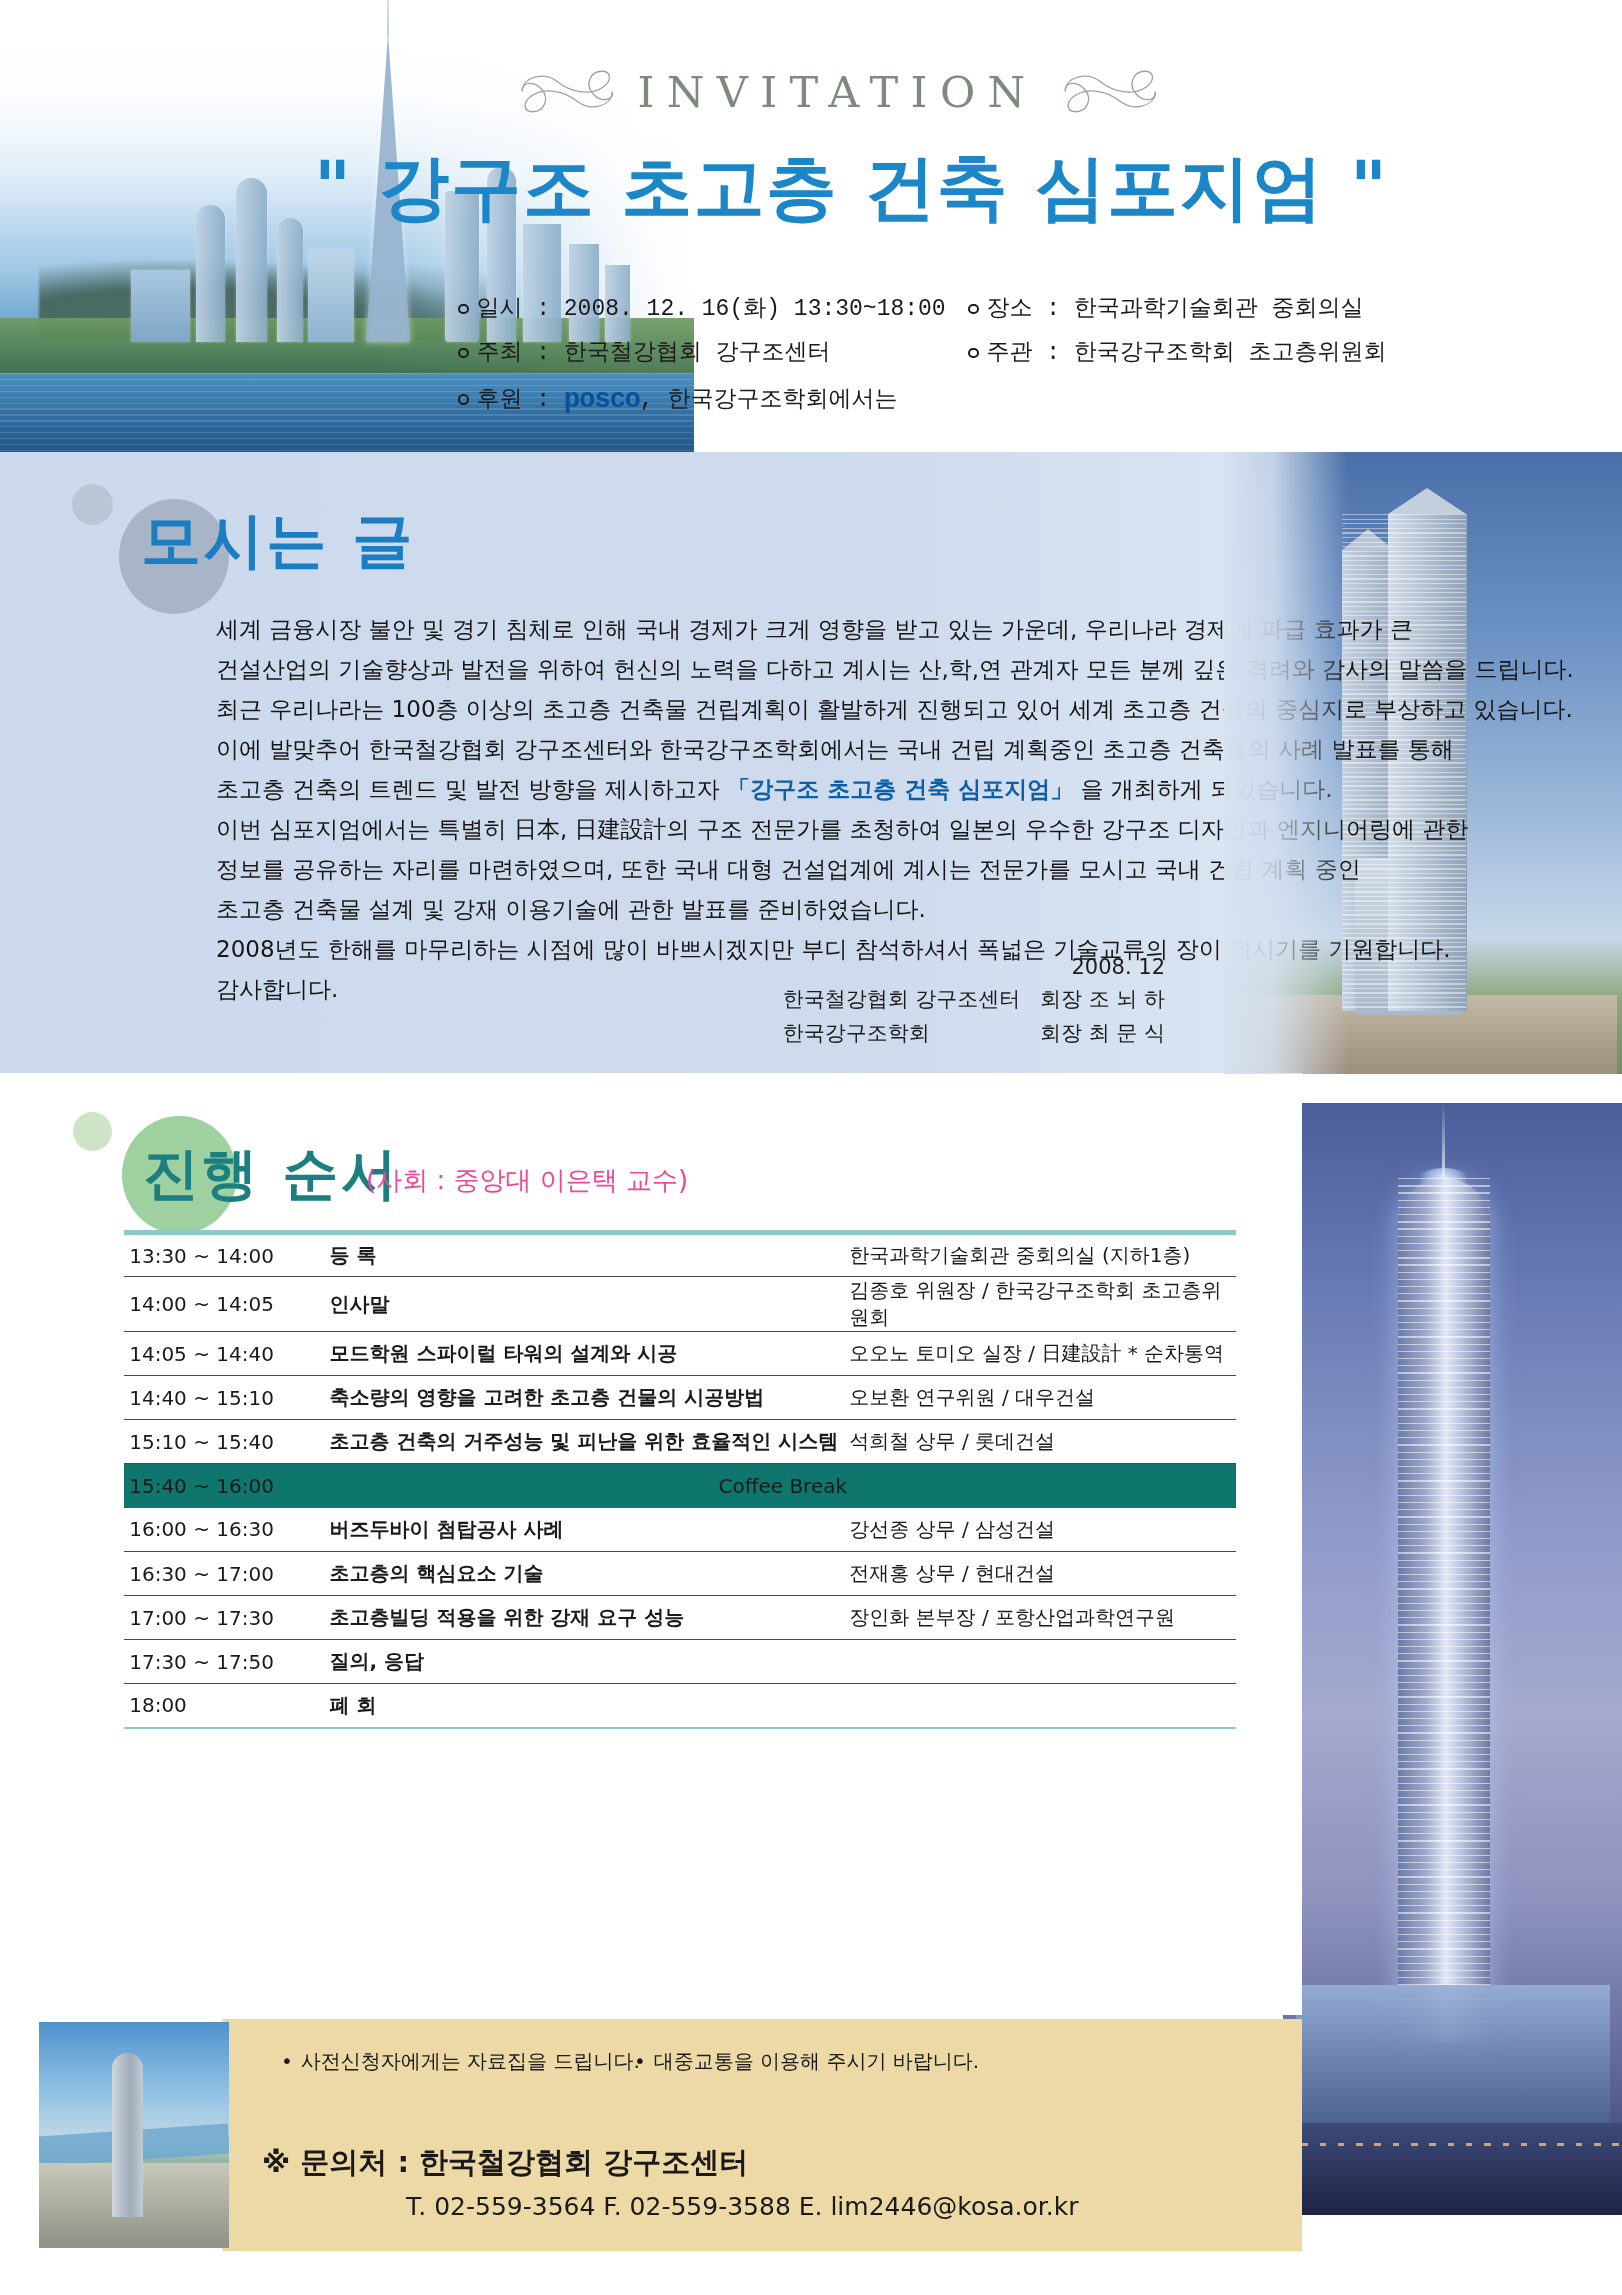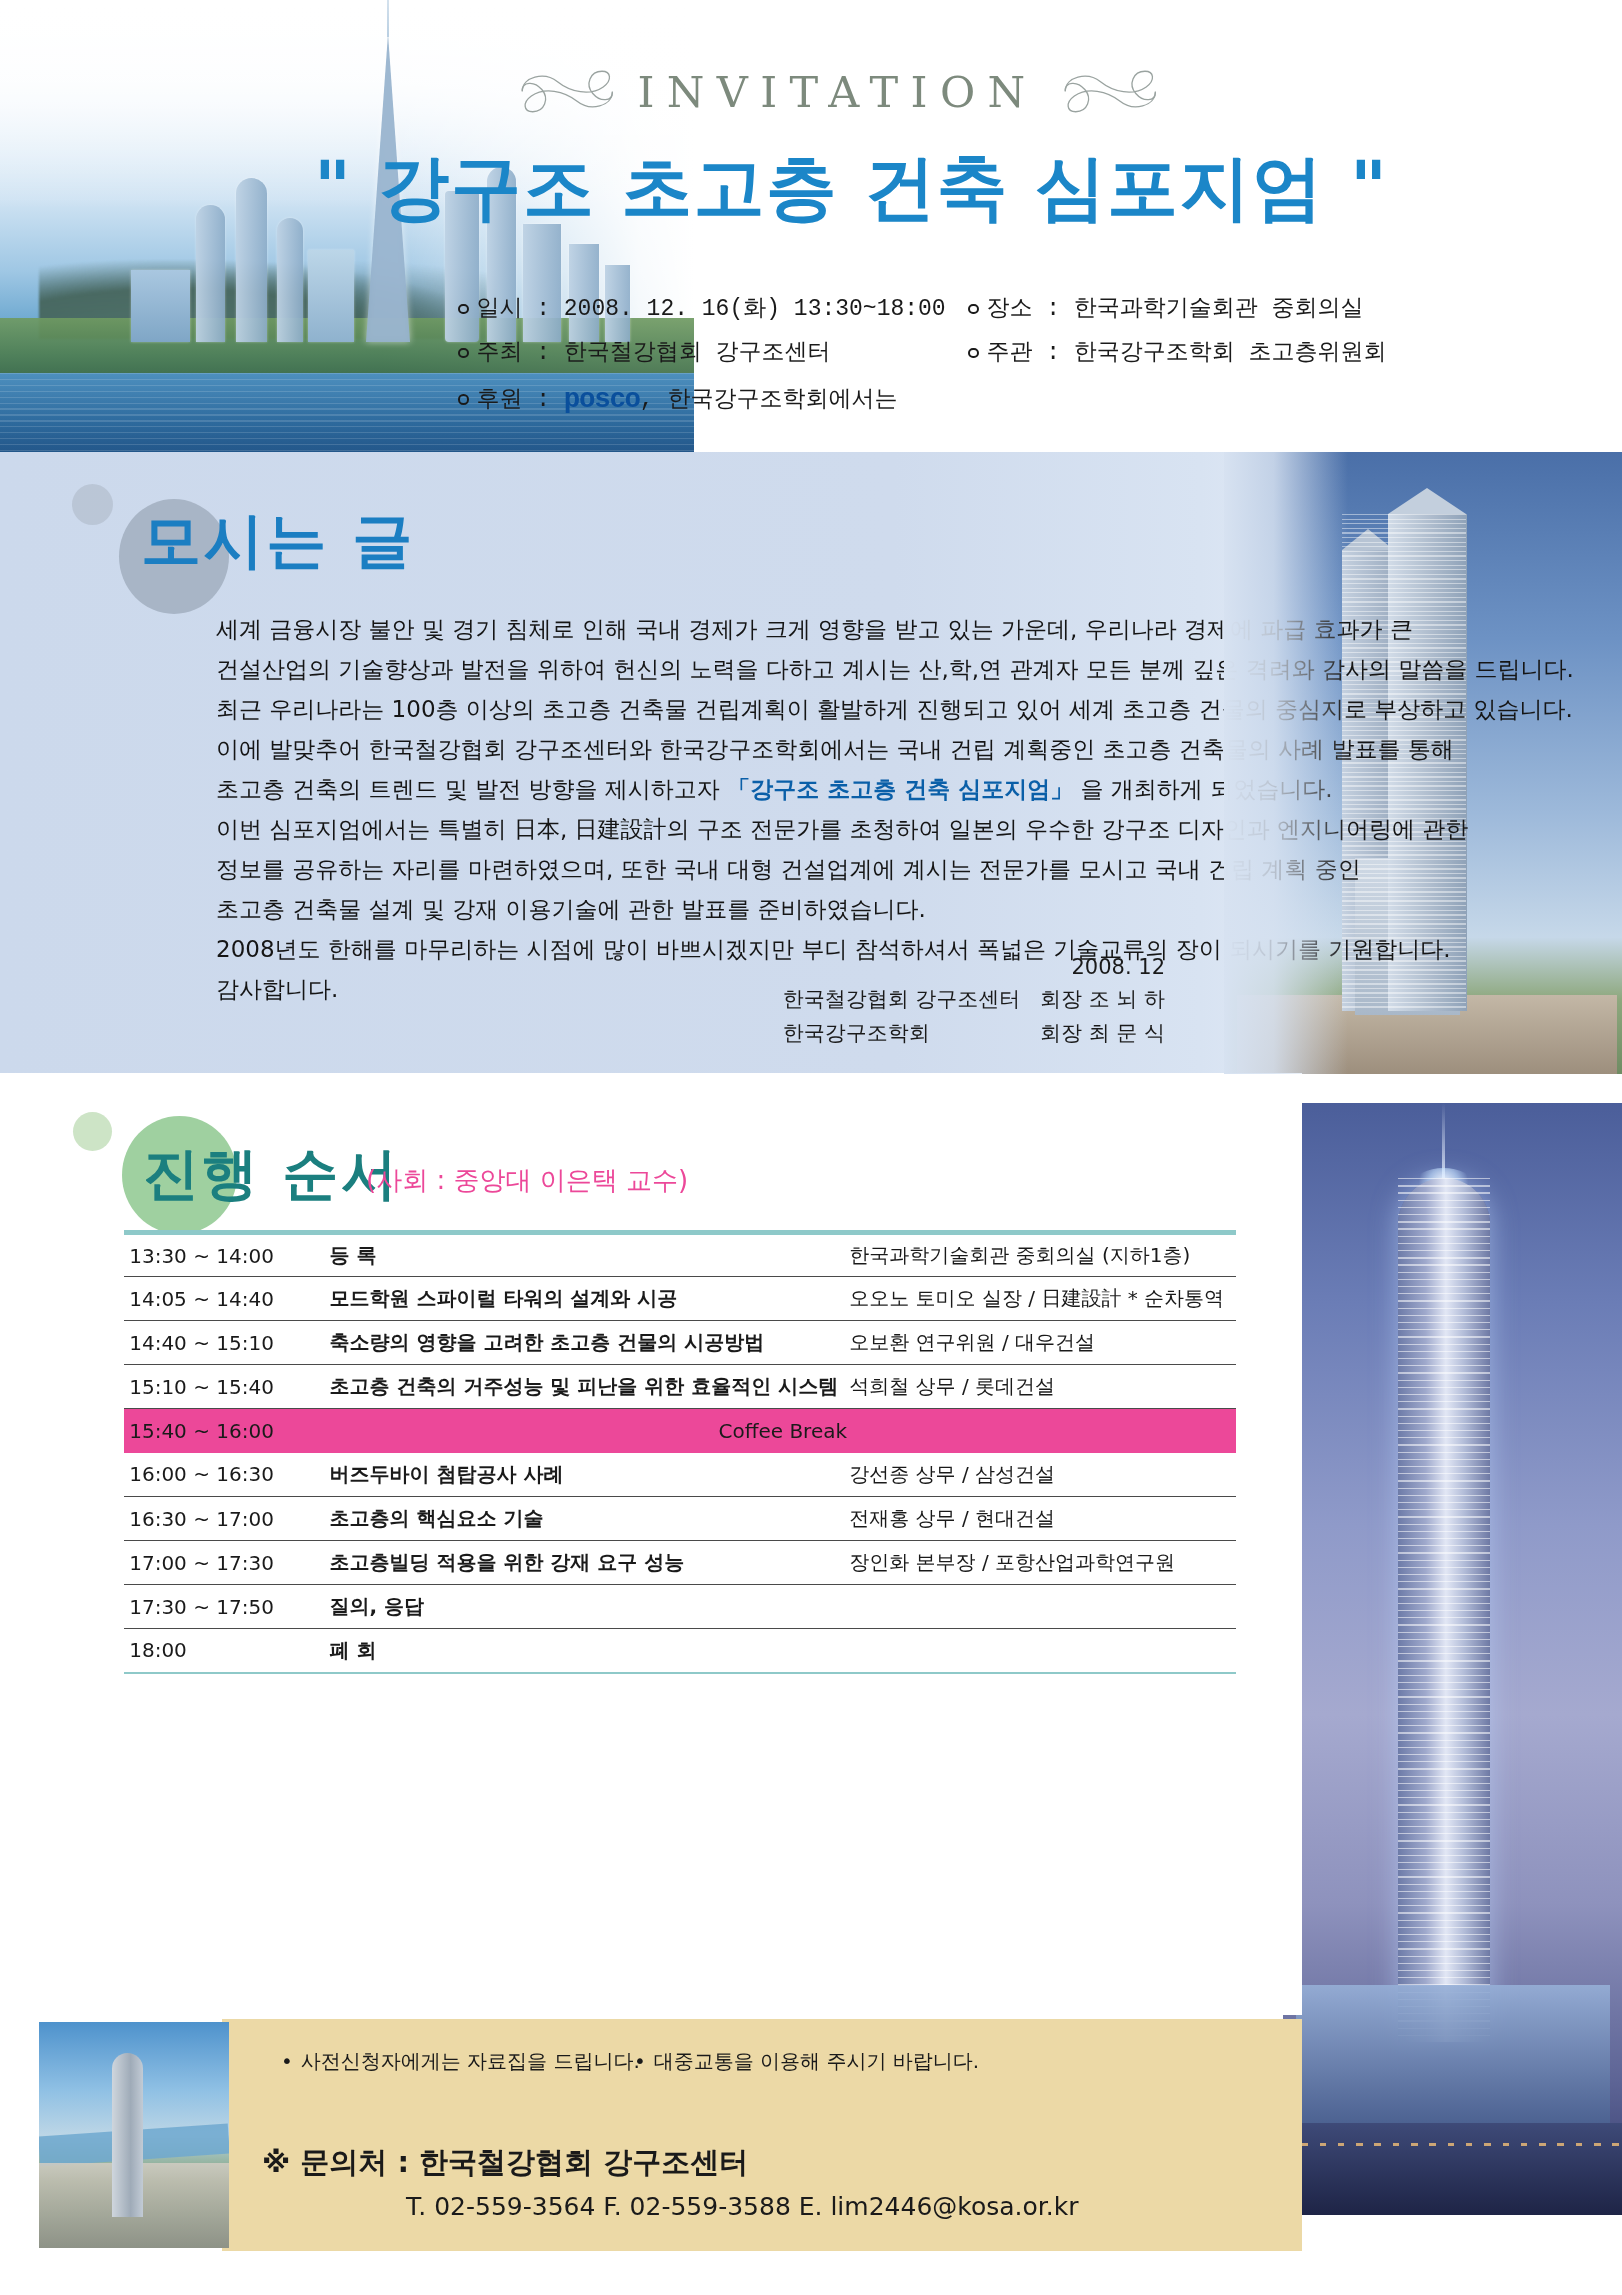--- a/index.html
+++ b/index.html
@@ -102,21 +102,21 @@
   .sched-sub{position:absolute;left:366px;top:1163px;font-size:26px;color:#ec4899;}
 
   table.prog{position:absolute;left:124px;top:1230px;width:1112px;border-collapse:collapse;font-size:20px;}
   table.prog tr{height:44px;}
   table.prog td{border-bottom:1.3px solid #4a4a4a;padding:0 0 0 5.2px;vertical-align:middle;}
   table.prog tr:first-child td{border-top:5.9px solid #8ec9c9;}
   table.prog tr:last-child td{border-bottom:2px solid #8ec9c9;}
   td.c-time{width:196px;white-space:nowrap;}
   td.c-topic{width:523px;font-weight:bold;}
   td.c-spk{width:393px;}
-  tr.brk td{background:#ec4899;border-bottom:none;text-align:left;margin-left:16px;}
+  tr.brk td{background:#0f766e;border-bottom:none;text-align:left;margin-left:16px;}
   tr.brk td.c-topic{text-align:center;font-weight:normal;}
 
   
   .mapsec{position:absolute;left:0;top:1675px;width:1302px;height:340px;}
 
   
   .night{position:absolute;right:0;top:1103px;width:340px;height:1112px;overflow:hidden;
     background:linear-gradient(to bottom,#4b5e9a 0%,#6b7db6 18%,#8f9ac9 38%,#a5a9cf 55%,#8e92bd 72%,#5d6495 88%,#2e3668 100%);}
   .night .ntwr{position:absolute;left:115px;top:75px;width:92px;height:864px;
     background:linear-gradient(to right,#6d7ba8 0%,#9fa9cc 30%,#e2e7f5 52%,#b2bcd8 72%,#6e79a4 100%);
@@ -260,20 +260,25 @@
 <div class="sched-sub">(사회 : 중앙대 이은택 교수)</div>
 
 <table class="prog">
   <tbody id="prog-body">
       <tr>
         <td class="c-time">13:30 ~ 14:00</td>
         <td class="c-topic">등 록</td>
         <td class="c-spk">한국과학기술회관 중회의실 (지하1층)</td>
       </tr>
       <tr>
+        <td class="c-time">14:00 ~ 14:05</td>
+        <td class="c-topic">인사말</td>
+        <td class="c-spk">김종호 위원장 / 한국강구조학회 초고층위원회</td>
+      </tr>
+      <tr>
         <td class="c-time">14:05 ~ 14:40</td>
         <td class="c-topic">모드학원 스파이럴 타워의 설계와 시공</td>
         <td class="c-spk">오오노 토미오 실장 / 日建設計  * 순차통역</td>
       </tr>
       <tr>
         <td class="c-time">14:40 ~ 15:10</td>
         <td class="c-topic">축소량의 영향을 고려한 초고층 건물의 시공방법</td>
         <td class="c-spk">오보환 연구위원 / 대우건설</td>
       </tr>
       <tr>

